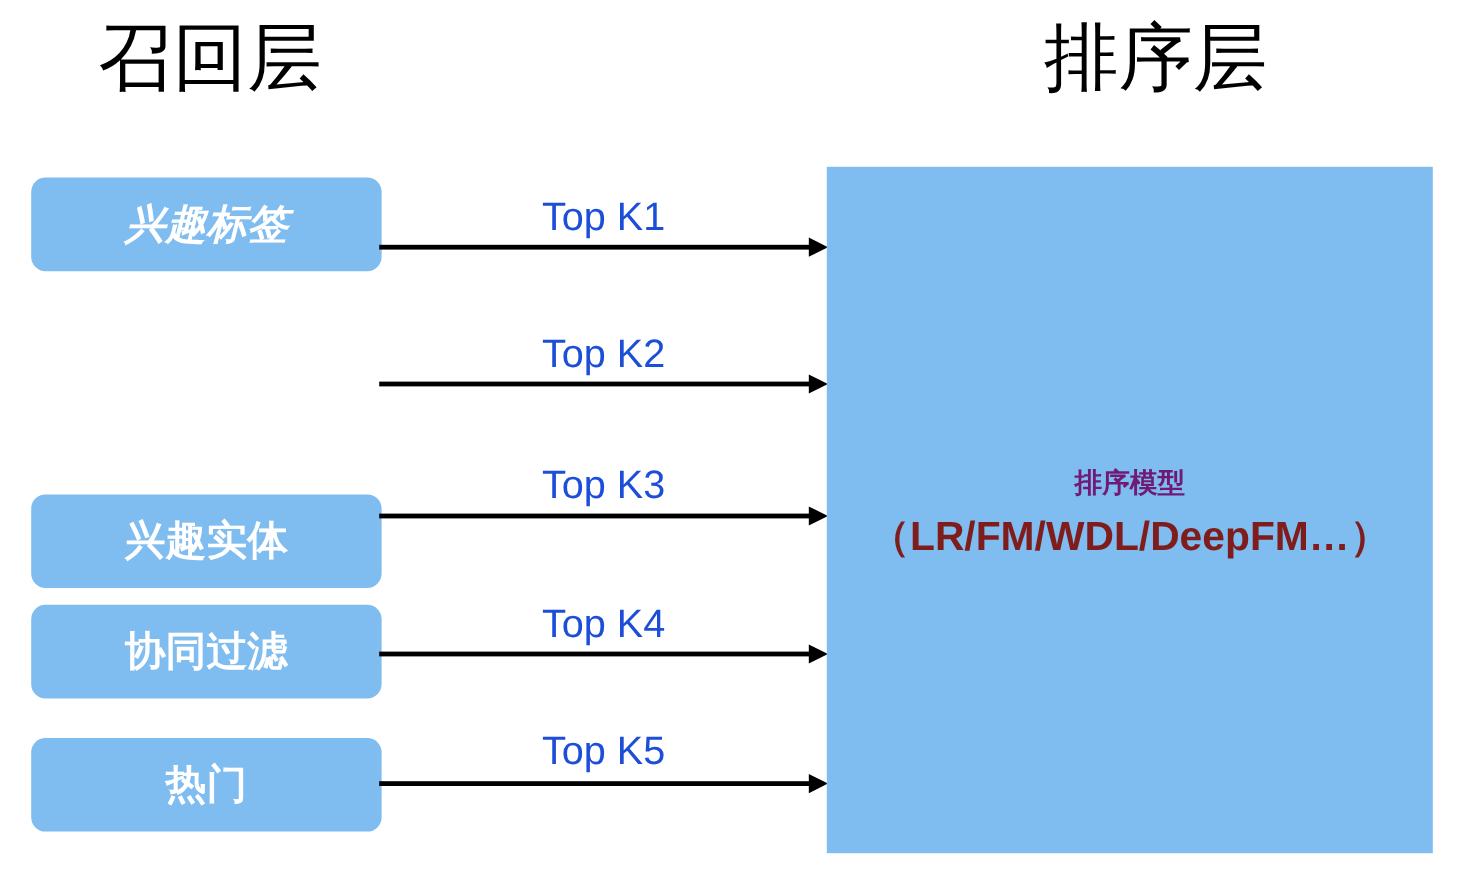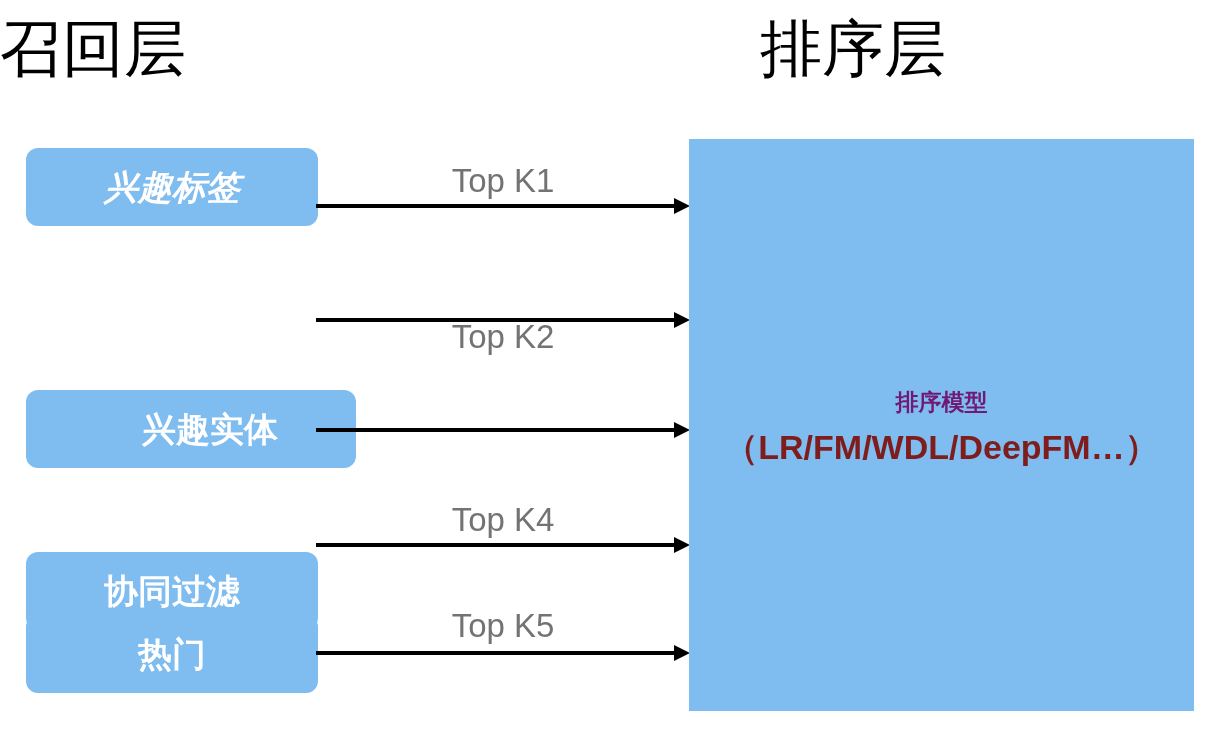--- a/index.html
+++ b/index.html
@@ -20,20 +20,21 @@
   }
 
   
   .col-title {
     position: absolute;
     font-size: 62px;
     line-height: 62px;
     font-weight: 400;
     color: #000000;
     white-space: nowrap;
+    text-align: center;
   }
   #title-recall  { left: 0;   top: 18px; width: 350px; }
   #title-rank    { left: 760px; top: 18px; width: 406px; font-family: Liberation Serif, serif; }
 
   
   .recall-box {
     position: absolute;
     left: 26px;
     width: 292px;
     height: 78px;
@@ -105,56 +106,57 @@
     border-bottom: 8px solid transparent;
     border-left: 16px solid #000000;
   }
   .arrow-label {
     position: absolute;
     left: 316px;
     width: 374px;
     text-align: center;
     font-size: 33px;
     line-height: 36px;
-    color: #737373;
+    color: #1d4ed8;
     white-space: nowrap;
   }
 </style>
 </head>
 <body>
 
 <div id="canvas">
 
   <div class="col-title" id="title-recall">召回层</div>
   <div class="col-title" id="title-rank">排序层</div>
 
   <div class="recall-box" style="top:148px;font-style:italic;">
     <span class="box-label">兴趣标签</span>
   </div>
   <div class="arrow-label" style="top:163px;">Top K1</div>
   <div class="arrow" style="top:196px;">
     <div class="shaft"></div>
     <div class="head"></div>
   </div>
 
-  <div class="arrow-label" style="top:277px;margin-top:42px;">Top K2</div>
+  <div class="arrow-label" style="top:277px;">Top K2</div>
   <div class="arrow" style="top:310px;">
     <div class="shaft"></div>
     <div class="head"></div>
   </div>
 
-  <div class="recall-box" style="top:390px;padding-left:38px;">
+  <div class="recall-box" style="top:412px;">
     <span class="box-label">兴趣实体</span>
   </div>
+  <div class="arrow-label" style="top:386px;">Top K3</div>
   <div class="arrow" style="top:420px;">
     <div class="shaft"></div>
     <div class="head"></div>
   </div>
 
-  <div class="recall-box" style="top:504px;margin-top:48px;">
+  <div class="recall-box" style="top:504px;">
     <span class="box-label">协同过滤</span>
   </div>
   <div class="arrow-label" style="top:502px;">Top K4</div>
   <div class="arrow" style="top:535px;">
     <div class="shaft"></div>
     <div class="head"></div>
   </div>
 
   <div class="recall-box" style="top:615px;">
     <span class="box-label">热门</span>

